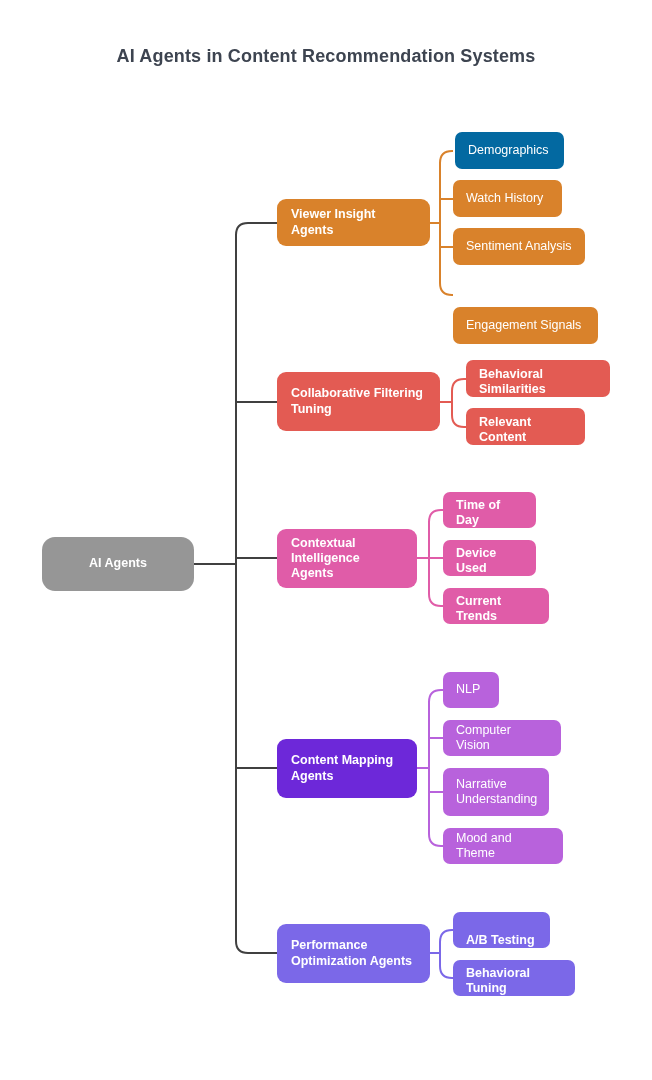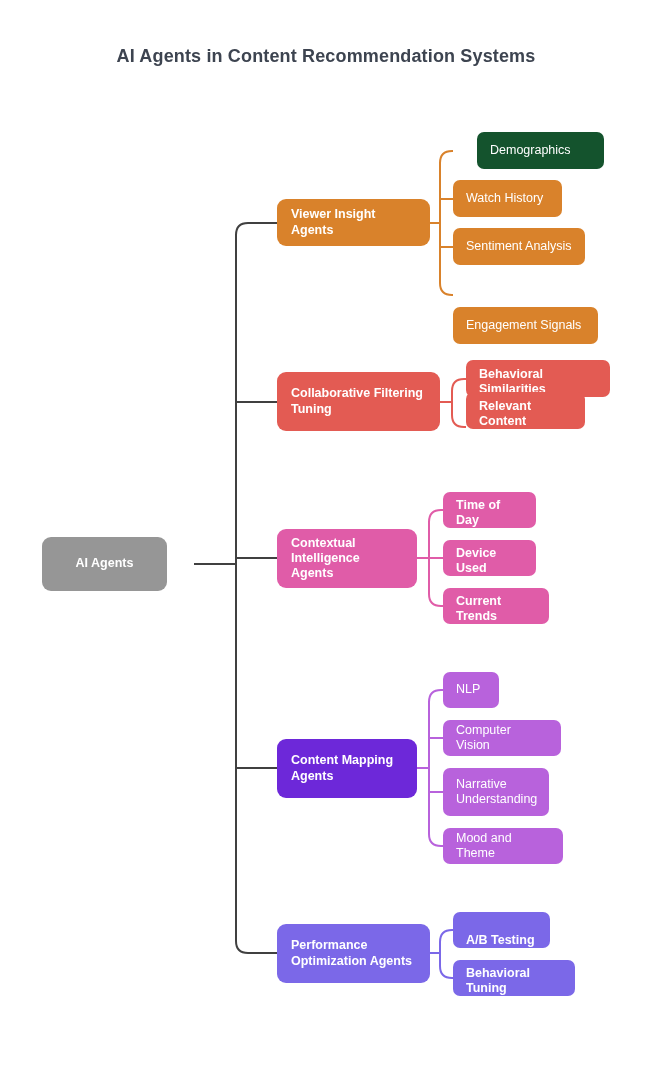--- a/index.html
+++ b/index.html
@@ -59,45 +59,45 @@
       <path d="M 429 558 H 443" fill="none" stroke="#e05ca8" stroke-width="2" stroke-linecap="butt" stroke-linejoin="round"></path>
       <path d="M 417 768 H 429" fill="none" stroke="#b862dc" stroke-width="2" stroke-linecap="butt" stroke-linejoin="round"></path>
       <path d="M 443 690 H 441 Q 429 690 429 702 V 834 Q 429 846 441 846 H 443" fill="none" stroke="#b862dc" stroke-width="2" stroke-linecap="butt" stroke-linejoin="round"></path>
       <path d="M 429 738 H 443" fill="none" stroke="#b862dc" stroke-width="2" stroke-linecap="butt" stroke-linejoin="round"></path>
       <path d="M 429 792 H 443" fill="none" stroke="#b862dc" stroke-width="2" stroke-linecap="butt" stroke-linejoin="round"></path>
       <path d="M 430 953 H 440" fill="none" stroke="#7b68e8" stroke-width="2" stroke-linecap="butt" stroke-linejoin="round"></path>
       <path d="M 453 930 H 452 Q 440 930 440 942 V 966 Q 440 978 452 978 H 453" fill="none" stroke="#7b68e8" stroke-width="2" stroke-linecap="butt" stroke-linejoin="round"></path>
     </svg>
 
   <div id="nodes">
-      <div class="node root bold" style="left: 42px; top: 537px; width: 125px; height: 54px; background: rgb(150, 150, 150);">
+      <div class="node root bold" style="left: 42px; top: 537px; width: 152px; height: 54px; background: rgb(150, 150, 150); border-radius: 13px;">
         <span>AI Agents</span>
       </div>
       <div class="node branch bold" style="left: 277px; top: 199px; width: 153px; height: 47px; background: rgb(217, 130, 43);">
         <span>Viewer Insight Agents</span>
       </div>
-      <div class="node leaf" style="left: 477px; top: 132px; width: 127px; height: 37px; background: #14532d;">
+      <div class="node leaf" style="left: 455px; top: 132px; width: 109px; height: 37px; background: #0369a1;">
         <span>Demographics</span>
       </div>
       <div class="node leaf" style="left: 453px; top: 180px; width: 109px; height: 37px; background: rgb(217, 130, 43);">
         <span>Watch History</span>
       </div>
       <div class="node leaf" style="left: 453px; top: 228px; width: 132px; height: 37px; background: rgb(217, 130, 43);">
         <span>Sentiment Analysis</span>
       </div>
       <div class="node leaf" style="left: 453px; top: 276px; width: 145px; height: 37px; background: rgb(217, 130, 43); margin-top: 31px;">
         <span>Engagement Signals</span>
       </div>
       <div class="node branch bold" style="left: 277px; top: 372px; width: 163px; height: 59px; background: rgb(227, 91, 83);">
         <span>Collaborative Filtering Tuning</span>
       </div>
       <div class="node leaf bold" style="left: 466px; top: 360px; width: 144px; height: 37px; background: rgb(227, 91, 83);">
         <span>Behavioral Similarities</span>
       </div>
-      <div class="node leaf bold" style="left: 466px; top: 392px; width: 119px; height: 37px; background: rgb(227, 91, 83);">
+      <div class="node leaf bold" style="left: 466px; top: 408px; width: 119px; height: 37px; background: rgb(227, 91, 83);">
         <span>Relevant Content</span>
       </div>
       <div class="node branch bold" style="left: 277px; top: 529px; width: 140px; height: 59px; background: rgb(224, 92, 168);">
         <span>Contextual Intelligence Agents</span>
       </div>
       <div class="node leaf bold" style="left: 443px; top: 492px; width: 93px; height: 36px; background: rgb(224, 92, 168);">
         <span>Time of Day</span>
       </div>
       <div class="node leaf bold" style="left: 443px; top: 540px; width: 93px; height: 36px; background: rgb(224, 92, 168);">
         <span>Device Used</span>

